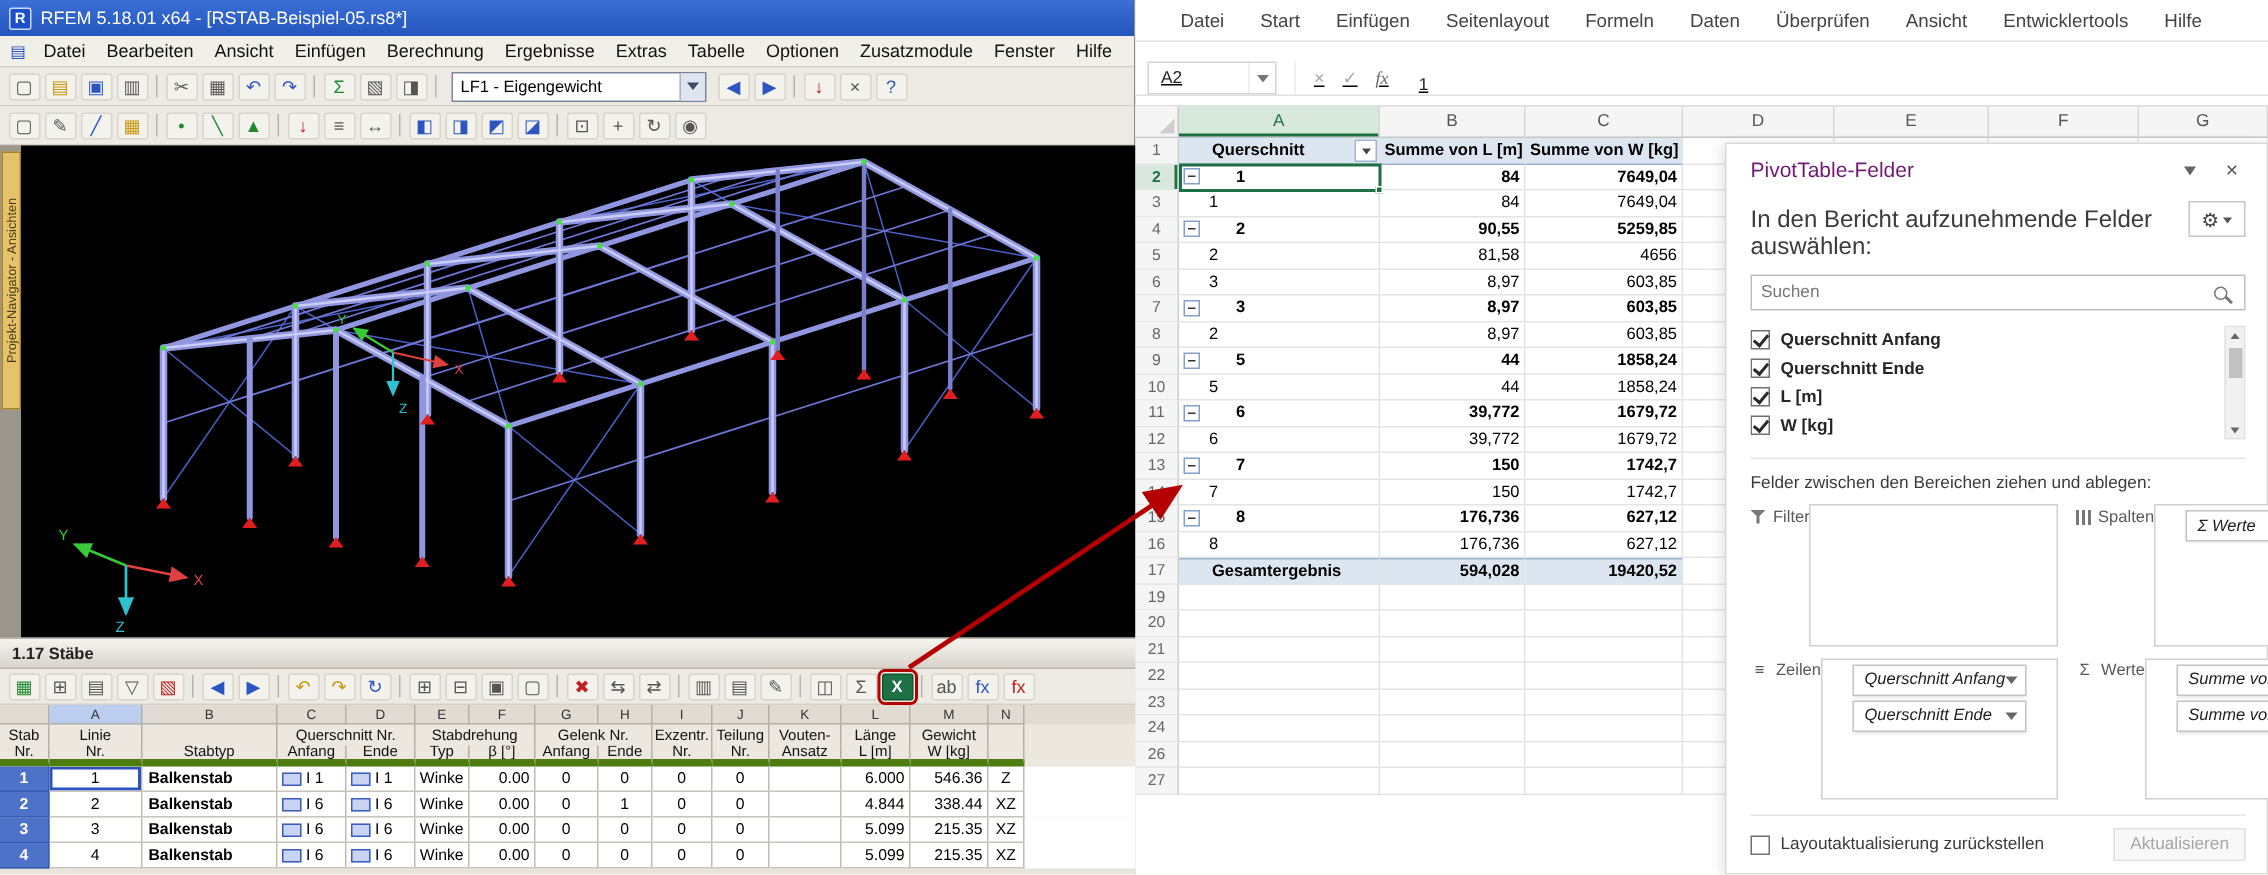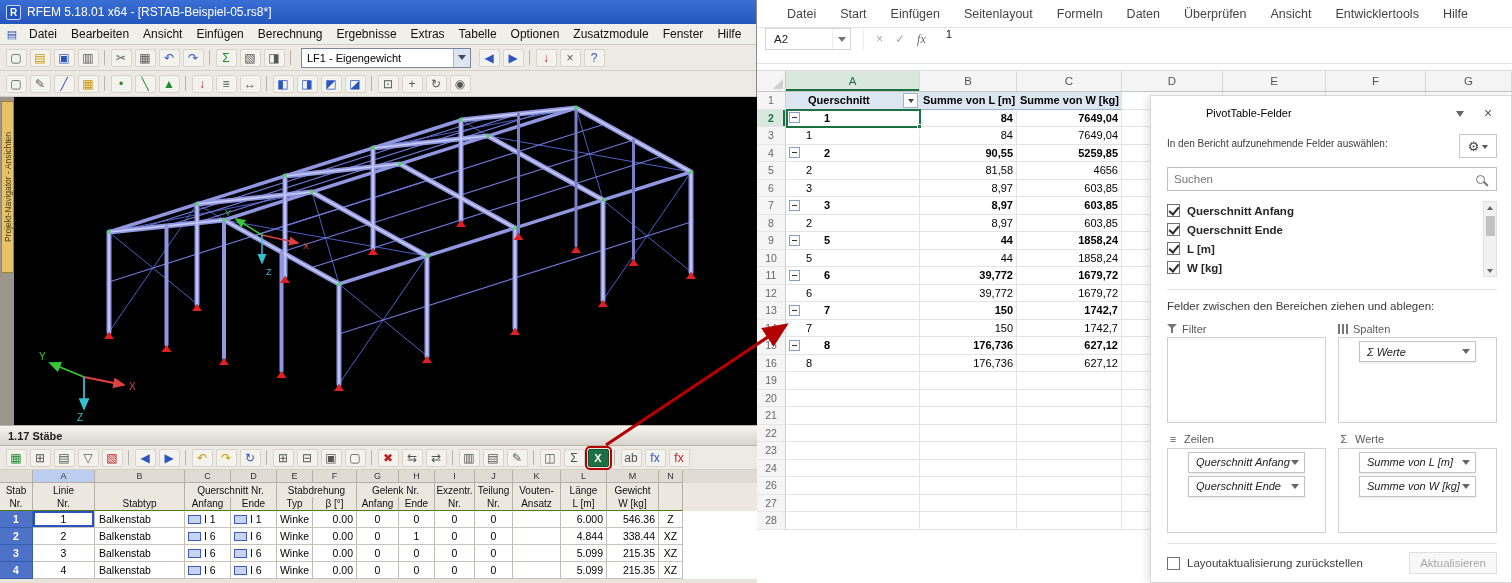--- a/index.html
+++ b/index.html
@@ -34,39 +34,39 @@
 
   .panelbar { position:absolute; top:425px; left:0; width:757px; height:21px; background:linear-gradient(#f6f4f0,#d8d4cc); border-top:1px solid #b8b4ac; border-bottom:1px solid #b8b4ac; font-size:11px; font-weight:bold; color:#222; display:flex; align-items:center; padding-left:8px; }
   .tabtb { position:absolute; top:446px; left:0; width:757px; height:24px; }
   .rtable { position:absolute; top:470px; left:0; width:757px; height:113px; background:#e8e4dc; overflow:hidden; font-size:10.5px; }
   .rt-letters { display:flex; height:13px; background:#e0dcd4; font-size:9px; color:#333; }
   .rt-letters span { border-right:1px solid #b4b0a8; border-bottom:1px solid #b4b0a8; display:flex; align-items:center; justify-content:center; flex:none; }
   .rt-letters span:nth-child(2) { background:#bccef0; }
   .rt-head1, .rt-head2 { display:flex; font-size:10px; background:#ece8e0; color:#111; }
   .rt-head1 { height:14px; } .rt-head2 { height:14px; }
   .rt-head1 > span, .rt-head2 > span { border-right:1px solid #b4b0a8; display:flex; align-items:center; justify-content:center; overflow:hidden; white-space:nowrap; flex:none; }
-  .rt-head2 > span { border-bottom:1px solid #4d7c0f; }
+  .rt-head2 > span { border-bottom:5px solid #4d7c0f; }
   .rt-body .rtrow { display:flex; height:17px; background:#fff; }
   .rtrow > span { border-right:1px solid #c0bcb4; border-bottom:1px solid #c8c4bc; display:flex; align-items:center; justify-content:center; overflow:hidden; white-space:nowrap; flex:none; }
   .rtrow .c0 { background:#4d72c8; color:#fff; font-weight:bold; border-color:#3a5cb0; }
-  .rtrow .c2 { justify-content:flex-start; padding-left:4px; }
+  .rtrow .c2 { justify-content:flex-start; padding-left:4px;font-weight:bold; }
   .rtrow .c3, .rtrow .c4 { justify-content:flex-start; padding-left:3px; gap:3px; }
   .secicon { width:13px; height:9px; background:#c8d4f2; border:1px solid #3a5cc0; flex:none; display:inline-block; }
   .rtrow .c6, .rtrow .c12, .rtrow .c13 { justify-content:flex-end; padding-right:3px; }
   .rt-body .rtrow:nth-child(1) .c1 { box-shadow:inset 0 0 0 2px #2a52c0; }
   .c0{width:33px;} .c1{width:62px;} .c2{width:90px;} .c3{width:46px;} .c4{width:46px;}
   .c5{width:36px;} .c6{width:44px;} .c7{width:42px;} .c8{width:36px;} .c9{width:40px;}
   .c10{width:38px;} .c11{width:48px;} .c12{width:46px;} .c13{width:52px;} .c14{width:24px;}
   .s-q{width:92px;} .s-d{width:80px;} .s-g{width:78px;}
 
   
   #excel { position:absolute; left:757px; top:0; width:755px; height:583px; background:#fff; font-size:11px; }
   .xtabs { height:28px; display:flex; align-items:center; padding-left:18px; background:#fff; border-bottom:1px solid #e3e3e3; overflow:hidden; }
   .xtab { padding:5px 12px; font-size:12.5px; color:#444; white-space:nowrap; }
-  .fbar { position:absolute; top:28px; left:0; width:755px; height:36px; display:flex; align-items:flex-start; background:#fff; border-bottom:1px solid #e1e1e1; padding-left:8px; }
+  .fbar { position:absolute; top:28px; left:0; width:755px; height:36px; display:flex; align-items:flex-end; background:#fff; border-bottom:1px solid #e1e1e1; padding-left:8px;text-decoration:underline; }
   .namebox { width:86px; height:22px; border:1px solid #d4d4d4; display:flex; align-items:center; font-size:11.5px; color:#222; padding-left:8px; }
   .nbarrow { margin-left:auto; width:18px; height:100%; border-left:1px solid #ececec; display:flex; align-items:center; justify-content:center; }
   .nbarrow::after { content:""; border:4px solid transparent; border-top:5px solid #777; transform:translateY(2px); }
   .fxbtns { display:flex; align-items:center; color:#a8a8a8; margin-left:12px; gap:12px; font-size:12px; border-left:1px solid #ececec; padding-left:12px; height:22px; }
   .fxglyph { font-style:italic; font-family:"Liberation Serif", serif; color:#6a6a6a; }
   .fvalue { margin-left:20px; font-size:11.5px; color:#222; }
   .colheads { position:absolute; top:70px; left:0; width:755px; height:22px; display:flex; background:#f5f5f5; border-top:1px solid #dcdcdc; border-bottom:1px solid #c6c6c6; }
   .corner { width:29px; flex:none; border-right:1px solid #c6c6c6; position:relative; background:#f5f5f5; }
   .corner::after { content:""; position:absolute; right:2px; bottom:2px; border-left:10px solid transparent; border-bottom:10px solid #cfcfcf; }
   .ch { display:flex; align-items:center; justify-content:center; border-right:1px solid #d8d8d8; color:#555; font-size:11.5px; height:100%; flex:none; }
@@ -90,47 +90,47 @@
   .detail .atext { margin-left:17px; }
   .filterbtn { display:none; position:absolute; right:1px; top:1px; width:15px; height:15px; border:1px solid #9db3d1; background:#fff; align-items:center; justify-content:center; }
   .filterbtn::after { content:""; border:3.5px solid transparent; border-top:4.5px solid #444; transform:translateY(2px); }
   .header .filterbtn { display:flex; }
   .selbox { position:absolute; left:29px; top:109px; width:135px; height:19px; border:2px solid #1e7145; z-index:5; pointer-events:none; }
   .handle { position:absolute; right:-3px; bottom:-3px; width:5px; height:5px; background:#1e7145; border:1px solid #fff; }
 
   
   .pane { position:absolute; top:95px; left:393px; width:362px; bottom:0; background:#fff; border:1px solid #d8d8d8; box-shadow:-3px 0 8px rgba(0,0,0,.10); z-index:10; display:flex; flex-direction:column; padding:8px 14px 8px 16px; }
   .pane-title-row { display:flex; align-items:center; }
-  .pane-title { font-size:11px; color:#000000; flex:1;margin-left:39px; }
+  .pane-title { font-size:14px; color:#701a75; flex:1; }
   .pane-dd { width:18px; height:18px; display:flex; align-items:center; justify-content:center; margin-right:10px; }
   .pane-dd::after { content:""; border:4.5px solid transparent; border-top:6px solid #666; transform:translateY(3px); }
   .pane-close { font-size:14px; color:#555; width:18px; text-align:center; }
   .pane-instr-row { display:flex; margin-top:12px; align-items:flex-start; }
-  .pane-instr { font-size:10px; color:#3b3b3b; flex:1; padding-right:8px; padding-top:4px; }
+  .pane-instr { font-size:16px; color:#3b3b3b; flex:1; padding-right:8px; padding-top:4px; }
   .gearbtn { width:38px; height:24px; border:1px solid #c6c6c6; display:flex; align-items:center; justify-content:center; gap:3px; color:#444; font-size:13px; flex:none; }
   .gearbtn::after { content:""; border:3.5px solid transparent; border-top:4.5px solid #555; transform:translateY(2px); }
   .search { margin-top:9px; height:24px; border:1px solid #bfbfbf; display:flex; align-items:center; }
   .search input { flex:1; border:none; outline:none; font-size:11.5px; padding-left:6px; font-family:"Liberation Sans", sans-serif; color:#222; }
   .search input::placeholder { color:#767676; }
   .mag { width:9px; height:9px; border:1.5px solid #767676; border-radius:50%; position:relative; margin-right:11px; flex:none; }
   .mag::after { content:""; position:absolute; width:6px; height:1.5px; background:#767676; transform:rotate(45deg); right:-5px; bottom:-2px; }
   .fieldlist { margin-top:10px; height:76px; overflow:hidden; position:relative; padding-right:18px; }
   .fielditem { height:19px; display:flex; align-items:center; gap:7px; }
   .cb-box { width:13px; height:13px; border:1px solid #707070; position:relative; flex:none; background:#fff; }
   .cb-box.checked::after { content:""; position:absolute; left:3px; top:0; width:4px; height:8px; border-right:2px solid #2b2b2b; border-bottom:2px solid #2b2b2b; transform:rotate(40deg); }
   .fieldlabel { font-size:11.5px; font-weight:bold; color:#262626; white-space:nowrap; }
   .vsb { position:absolute; right:0; top:0; bottom:0; width:14px; background:#f1f1f1; border:1px solid #e0e0e0; }
   .vsb-up, .vsb-dn { position:absolute; left:0; width:100%; height:12px; display:flex; align-items:center; justify-content:center; }
   .vsb-up { top:0; } .vsb-dn { bottom:0; }
   .vsb-up::after { content:""; border:3.5px solid transparent; border-bottom:4.5px solid #666; transform:translateY(-2px); }
   .vsb-dn::after { content:""; border:3.5px solid transparent; border-top:4.5px solid #666; transform:translateY(2px); }
   .vsb-thumb { position:absolute; left:1.5px; top:14px; width:9px; height:20px; background:#c1c1c1; }
   .draghint { margin-top:12px; padding-top:10px; border-top:1px solid #e4e4e4; font-size:11.5px; color:#3b3b3b; }
   .areas { flex:1; display:grid; grid-template-columns:1fr 1fr; grid-template-rows:1fr 1fr; gap:8px 12px; margin-top:8px; min-height:0; }
-  .area { display:flex; flex-direction:column; min-height:0; }
+  .area { display:flex; flex-direction:row; min-height:0; }
   .areahead { height:17px; display:flex; align-items:center; gap:5px; font-size:11px; color:#595959; }
   .funnel { width:10px; height:11px; position:relative; flex:none; }
   .funnel::before { content:""; position:absolute; top:1px; left:0; border-left:5px solid transparent; border-right:5px solid transparent; border-top:5px solid #777; }
   .funnel::after { content:""; position:absolute; top:5px; left:4px; width:2px; height:5px; background:#777; }
   .colsicon { width:10px; height:10px; background:repeating-linear-gradient(90deg,#777 0 2px,transparent 2px 4px); flex:none; }
   .aglyph { font-size:11px; color:#595959; width:12px; text-align:center; flex:none; }
   .areabox { flex:1; border:1px solid #cfcfcf; background:#fff; padding:3px 20px; display:flex; flex-direction:column; gap:3px; overflow:hidden;font-style:italic; }
   .pill { height:21px; border:1px solid #c3c3c3; background:#fff; box-shadow:0 1px 2px rgba(0,0,0,.10); display:flex; align-items:center; font-size:11px; color:#222; padding:0 5px 0 7px; flex:none; white-space:nowrap; overflow:hidden; }
   .pill .dd { margin-left:auto; width:0; height:0; border:4px solid transparent; border-top:5px solid #666; transform:translateY(2px); flex:none; }
   .bottombar { margin-top:10px; display:flex; align-items:center; gap:7px; padding-top:8px; border-top:1px solid #e4e4e4; }
@@ -920,20 +920,34 @@
 
           </div>
           <div class="cell pv num colB">176,736</div>
           <div class="cell pv num colC">627,12</div>
           <div class="cell colD"></div>
           <div class="cell colE"></div>
           <div class="cell colF"></div>
           <div class="cell colG"></div>
         </div>
 
+        <div class="xlrow total">
+          <div class="rn">17</div>
+          <div class="cell ca pv colA">
+
+            <span class="atext">Gesamtergebnis</span>
+
+          </div>
+          <div class="cell pv num colB">594,028</div>
+          <div class="cell pv num colC">19420,52</div>
+          <div class="cell colD"></div>
+          <div class="cell colE"></div>
+          <div class="cell colF"></div>
+          <div class="cell colG"></div>
+        </div>
 
 
         <div class="xlrow empty">
           <div class="rn">19</div>
           <div class="cell ca pv colA">
 
             <span class="atext"></span>
 
           </div>
           <div class="cell pv num colB"></div>
@@ -1043,34 +1057,20 @@
 
           </div>
           <div class="cell pv num colB"></div>
           <div class="cell pv num colC"></div>
           <div class="cell colD"></div>
           <div class="cell colE"></div>
           <div class="cell colF"></div>
           <div class="cell colG"></div>
         </div>
 
-        <div class="xlrow empty">
-          <div class="rn">28</div>
-          <div class="cell ca pv colA">
-
-            <span class="atext"></span>
-
-          </div>
-          <div class="cell pv num colB"></div>
-          <div class="cell pv num colC"></div>
-          <div class="cell colD"></div>
-          <div class="cell colE"></div>
-          <div class="cell colF"></div>
-          <div class="cell colG"></div>
-        </div>
 
     </div>
     <div class="selbox">
         <span class="handle"></span>
       </div>
 
     <aside class="pane">
       <div class="pane-title-row">
         <span class="pane-title">PivotTable-Felder</span>
         <span class="pane-dd"></span>

